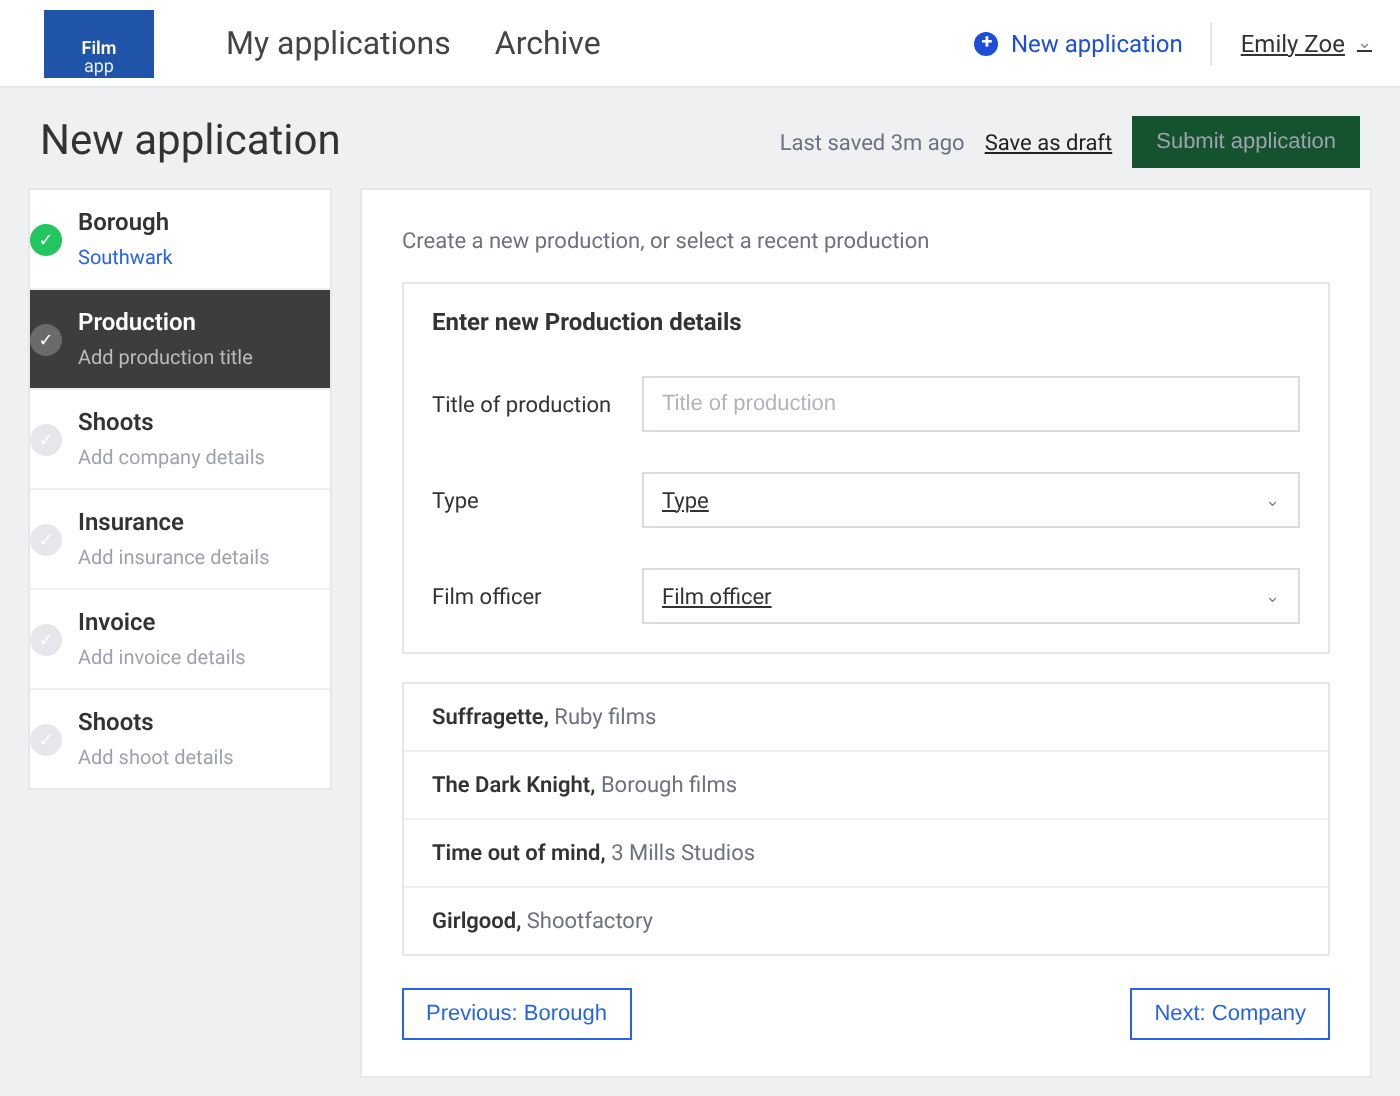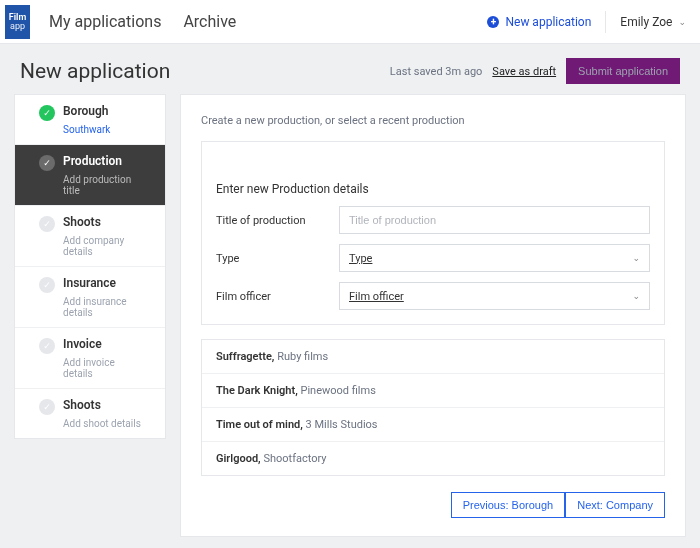--- a/index.html
+++ b/index.html
@@ -1,74 +1,74 @@
 <!DOCTYPE html>
 <html><head>
 <meta charset="utf-8">
 <style>
   * { box-sizing: border-box; margin: 0; padding: 0; }
   body { font-family: -apple-system, BlinkMacSystemFont, "Segoe UI", Roboto, Arial, sans-serif; background: #eef0f2; color: #333; font-size: 13px; width: 700px; height: 548px; overflow: hidden; }
 
   
   .navbar { display: flex; align-items: center; background: #fff; height: 44px; border-bottom: 1px solid #e5e7eb; }
-  .logo { width: 25px; height: 34px; background: #1f54a8; color: #fff; display: flex; flex-direction: column; justify-content: center; align-items: center; font-size: 9px; line-height: 9px; font-weight: 600; margin: 5px; }
+  .logo { width: 55px; height: 34px; background: #1f54a8; color: #fff; display: flex; flex-direction: column; justify-content: flex-end; align-items: center; font-size: 9px; line-height: 9px; font-weight: 600; margin: 22px; }
   .logo span:last-child { font-weight: 400; opacity: .9; }
   .nav-links { display: flex; gap: 22px; margin-left: 14px; }
   .nav-links a { color: #444; text-decoration: none; font-size: 16px; }
   .nav-right { margin-left: auto; display: flex; align-items: center; gap: 14px; padding-right: 14px; }
   .new-app-link { display: flex; align-items: center; gap: 6px; color: #1d4ed8; font-size: 12px; text-decoration: none; }
   .plus-icon { width: 12px; height: 12px; border-radius: 50%; background: #1d4ed8; color: #fff; display: flex; align-items: center; justify-content: center; font-size: 10px; font-weight: 700; }
   .vsep { width: 1px; height: 22px; background: #e5e7eb; }
-  .user { color: #333; font-size: 12px; display: flex; align-items: center; gap: 6px; cursor: pointer; }
+  .user { color: #333; font-size: 12px; display: flex; align-items: center; gap: 6px; cursor: pointer; text-decoration: underline; }
   .chevron { font-size: 9px; color: #888; }
 
   
   .header { display: flex; align-items: center; justify-content: space-between; padding: 14px 20px 10px; }
   .header h1 { font-size: 21px; font-weight: 400; color: #333; }
   .header-actions { display: flex; align-items: center; gap: 10px; font-size: 11px; color: #6b7280; }
   .save-draft { color: #222; text-decoration: underline; cursor: pointer; }
-  .submit-btn { background: #701a75; color: #9ca3af; border: none; padding: 7px 12px; font-size: 11px; cursor: not-allowed; }
+  .submit-btn { background: #14532d; color: #9ca3af; border: none; padding: 7px 12px; font-size: 11px; cursor: not-allowed; }
 
   
   .layout { display: flex; gap: 14px; padding: 0 14px; }
   .sidebar { width: 152px; background: #fff; border: 1px solid #e5e7eb; align-self: flex-start; }
-  .step { display: flex; gap: 8px; padding: 9px 24px; border-bottom: 1px solid #eef0f2; cursor: pointer; }
+  .step { display: flex; gap: 8px; padding: 9px 0; border-bottom: 1px solid #eef0f2; cursor: pointer; align-items: center; }
   .step:last-child { border-bottom: none; }
   .step .circle { width: 16px; height: 16px; border-radius: 50%; background: #e5e7eb; flex-shrink: 0; margin-top: 1px; position: relative; }
   .step .circle::after { content: "✓"; position: absolute; inset: 0; display: flex; align-items: center; justify-content: center; font-size: 9px; color: #fff; }
   .step.done .circle { background: #22c55e; }
   .step.active { background: #3d3d3d; color: #fff; }
   .step.active .circle { background: #6b6b6b; }
   .step-title { font-size: 12px; font-weight: 600; }
   .step-sub { font-size: 10px; color: #9ca3af; margin-top: 6px; }
   .step.done .step-sub { color: #2563eb; }
   .step.active .step-sub { color: #bbb; }
 
   .main { flex: 1; background: #fff; border: 1px solid #e5e7eb; padding: 16px 20px 18px; }
   .main h2 { font-size: 17px; font-weight: 400; color: #222; }
   .main .subtitle { font-size: 11px; color: #6b7280; margin-top: 3px; }
 
   .panel { border: 1px solid #e5e7eb; margin-top: 14px; padding: 12px 14px 14px; }
-  .panel-title { font-size: 12px; font-weight: 400; margin-bottom: 10px; margin-top: 28px; }
-  .form-row { display: flex; align-items: center; gap: 28px; margin-bottom: 10px; }
+  .panel-title { font-size: 12px; font-weight: 700; margin-bottom: 10px; }
+  .form-row { display: flex; align-items: center; gap: 10px; margin-bottom: 10px; margin-top: 20px; }
   .form-row:last-child { margin-bottom: 0; }
   .form-label { width: 95px; font-size: 11px; color: #333; flex-shrink: 0; }
   .field { flex: 1; height: 28px; border: 1px solid #d8dbe0; padding: 0 9px; font-size: 11px; color: #333; display: flex; align-items: center; justify-content: space-between; cursor: pointer; background: #fff; }
   .field input { border: none; outline: none; width: 100%; font-size: 11px; color: #333; }
   .field input::placeholder { color: #b0b4bb; }
   .field .ph { color: #333; text-decoration: underline; }
   .field .chev { font-size: 9px; color: #888; }
 
   .recent { margin-top: 14px; border: 1px solid #e5e7eb; }
   .recent-item { padding: 10px 14px; border-bottom: 1px solid #eef0f2; font-size: 11px; cursor: pointer; }
   .recent-item:last-child { border-bottom: none; }
   .recent-item b { font-weight: 600; }
   .recent-item span { color: #6b7280; }
 
-  .pager { display: flex; justify-content: flex-end; margin-top: 16px; }
+  .pager { display: flex; justify-content: space-between; margin-top: 16px; }
   .btn-outline { background: #fff; border: 1px solid #2563eb; color: #2563eb; padding: 6px 11px; font-size: 11px; cursor: pointer; }
 
   .footer { display: flex; justify-content: flex-end; align-items: center; gap: 10px; padding: 12px 20px; font-size: 11px; color: #6b7280; }
 </style>
 </head>
 <body>
 
 <div class="navbar">
   <div class="logo">
     <span>Film</span>
@@ -171,21 +171,21 @@
         <div class="form-label">Film officer</div>
         <div class="field">
           <span class="ph">Film officer</span>
           <span class="chev">⌄</span>
         </div>
       </div>
     </div>
 
     <div class="recent" id="recent">
         <div class="recent-item"><b>Suffragette,</b> <span>Ruby films</span></div>
-        <div class="recent-item"><b>The Dark Knight,</b> <span>Pinewood films</span></div>
+        <div class="recent-item"><b>The Dark Knight,</b> <span>Borough films</span></div>
         <div class="recent-item"><b>Time out of mind,</b> <span>3 Mills Studios</span></div>
         <div class="recent-item"><b>Girlgood,</b> <span>Shootfactory</span></div>
       </div>
 
     <div class="pager">
       <button class="btn-outline">Previous: Borough</button>
       <button class="btn-outline">Next: Company</button>
     </div>
   </div>
 </div>

